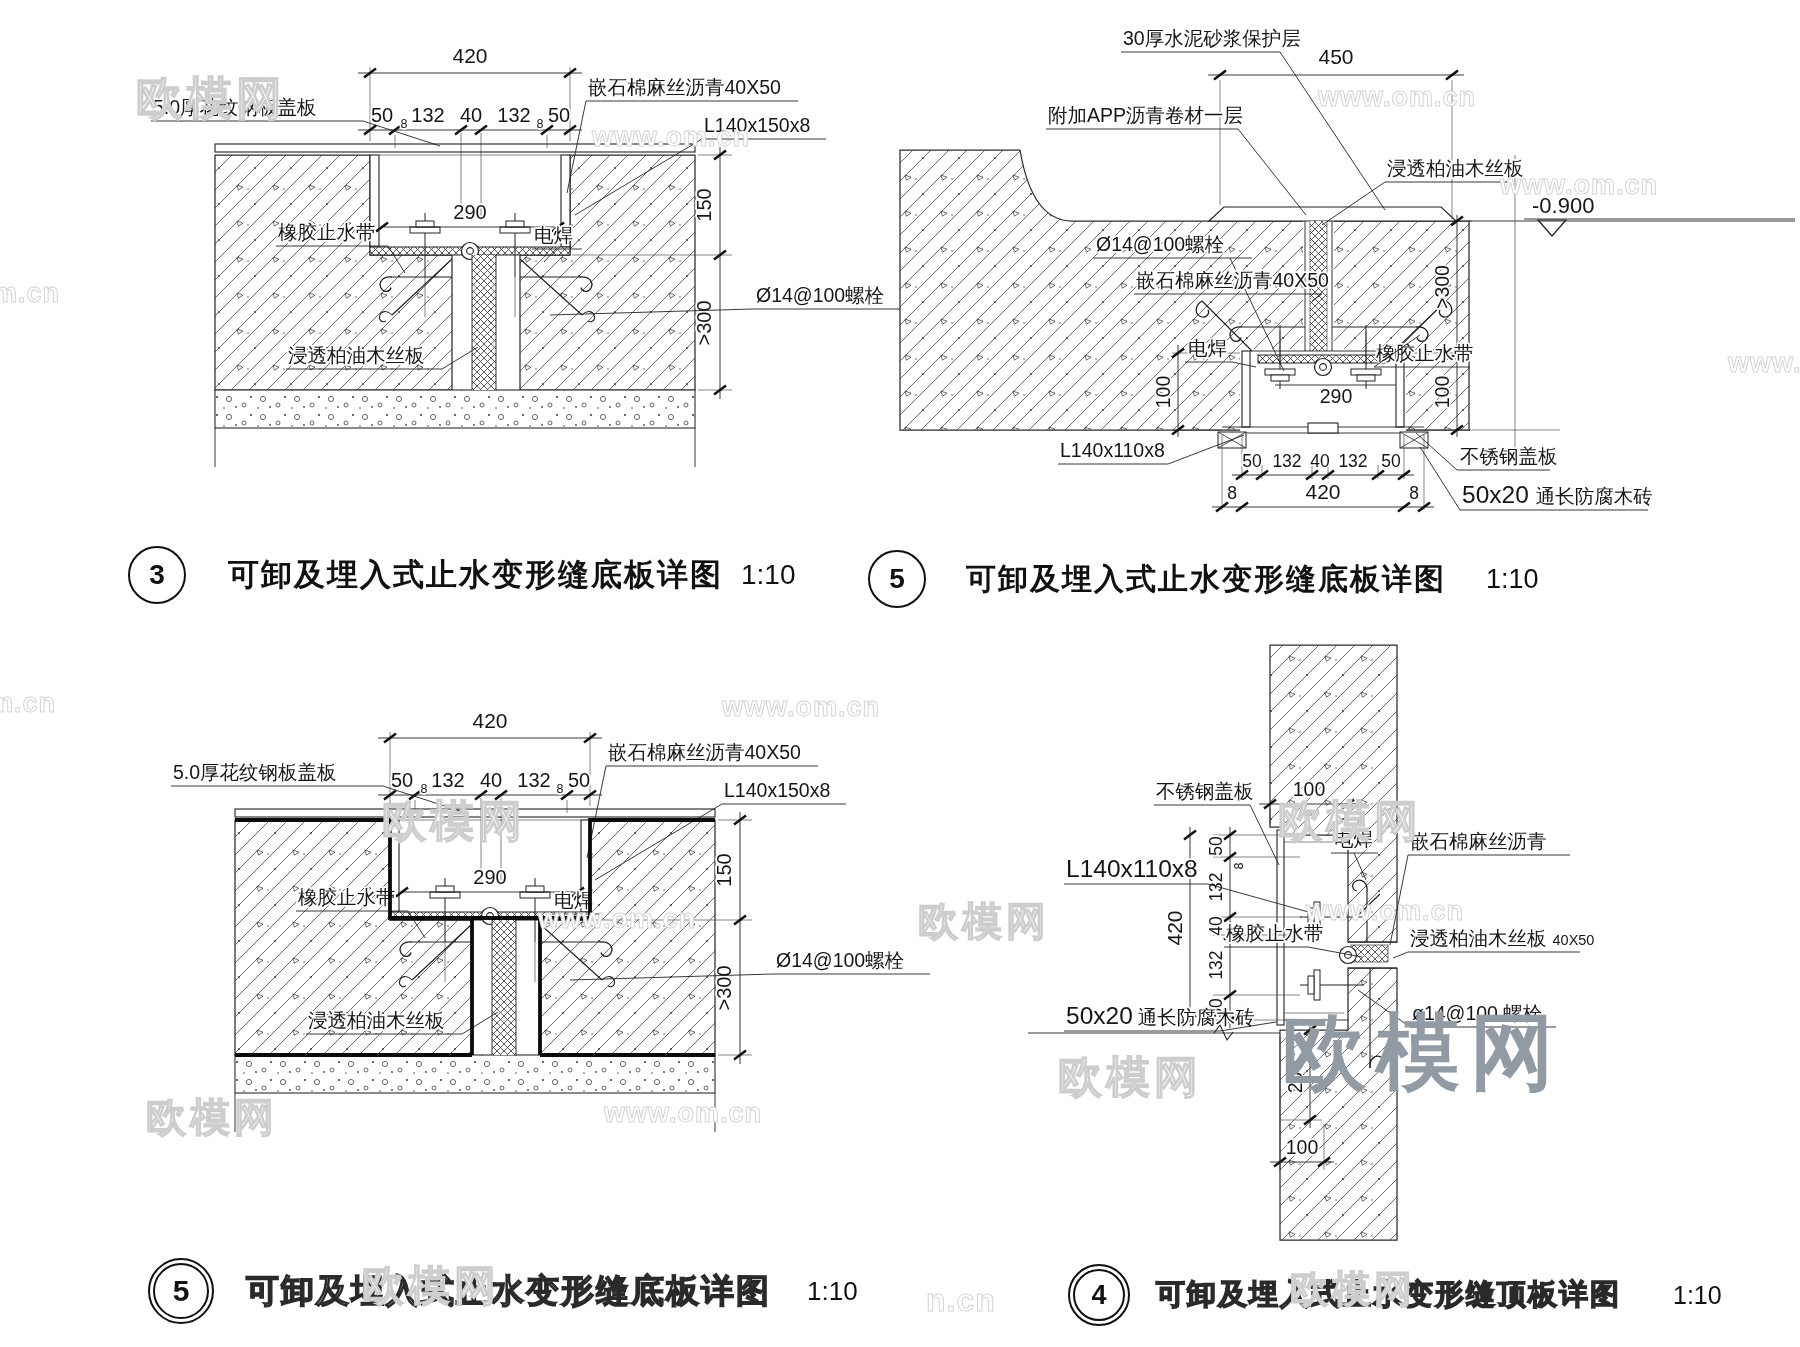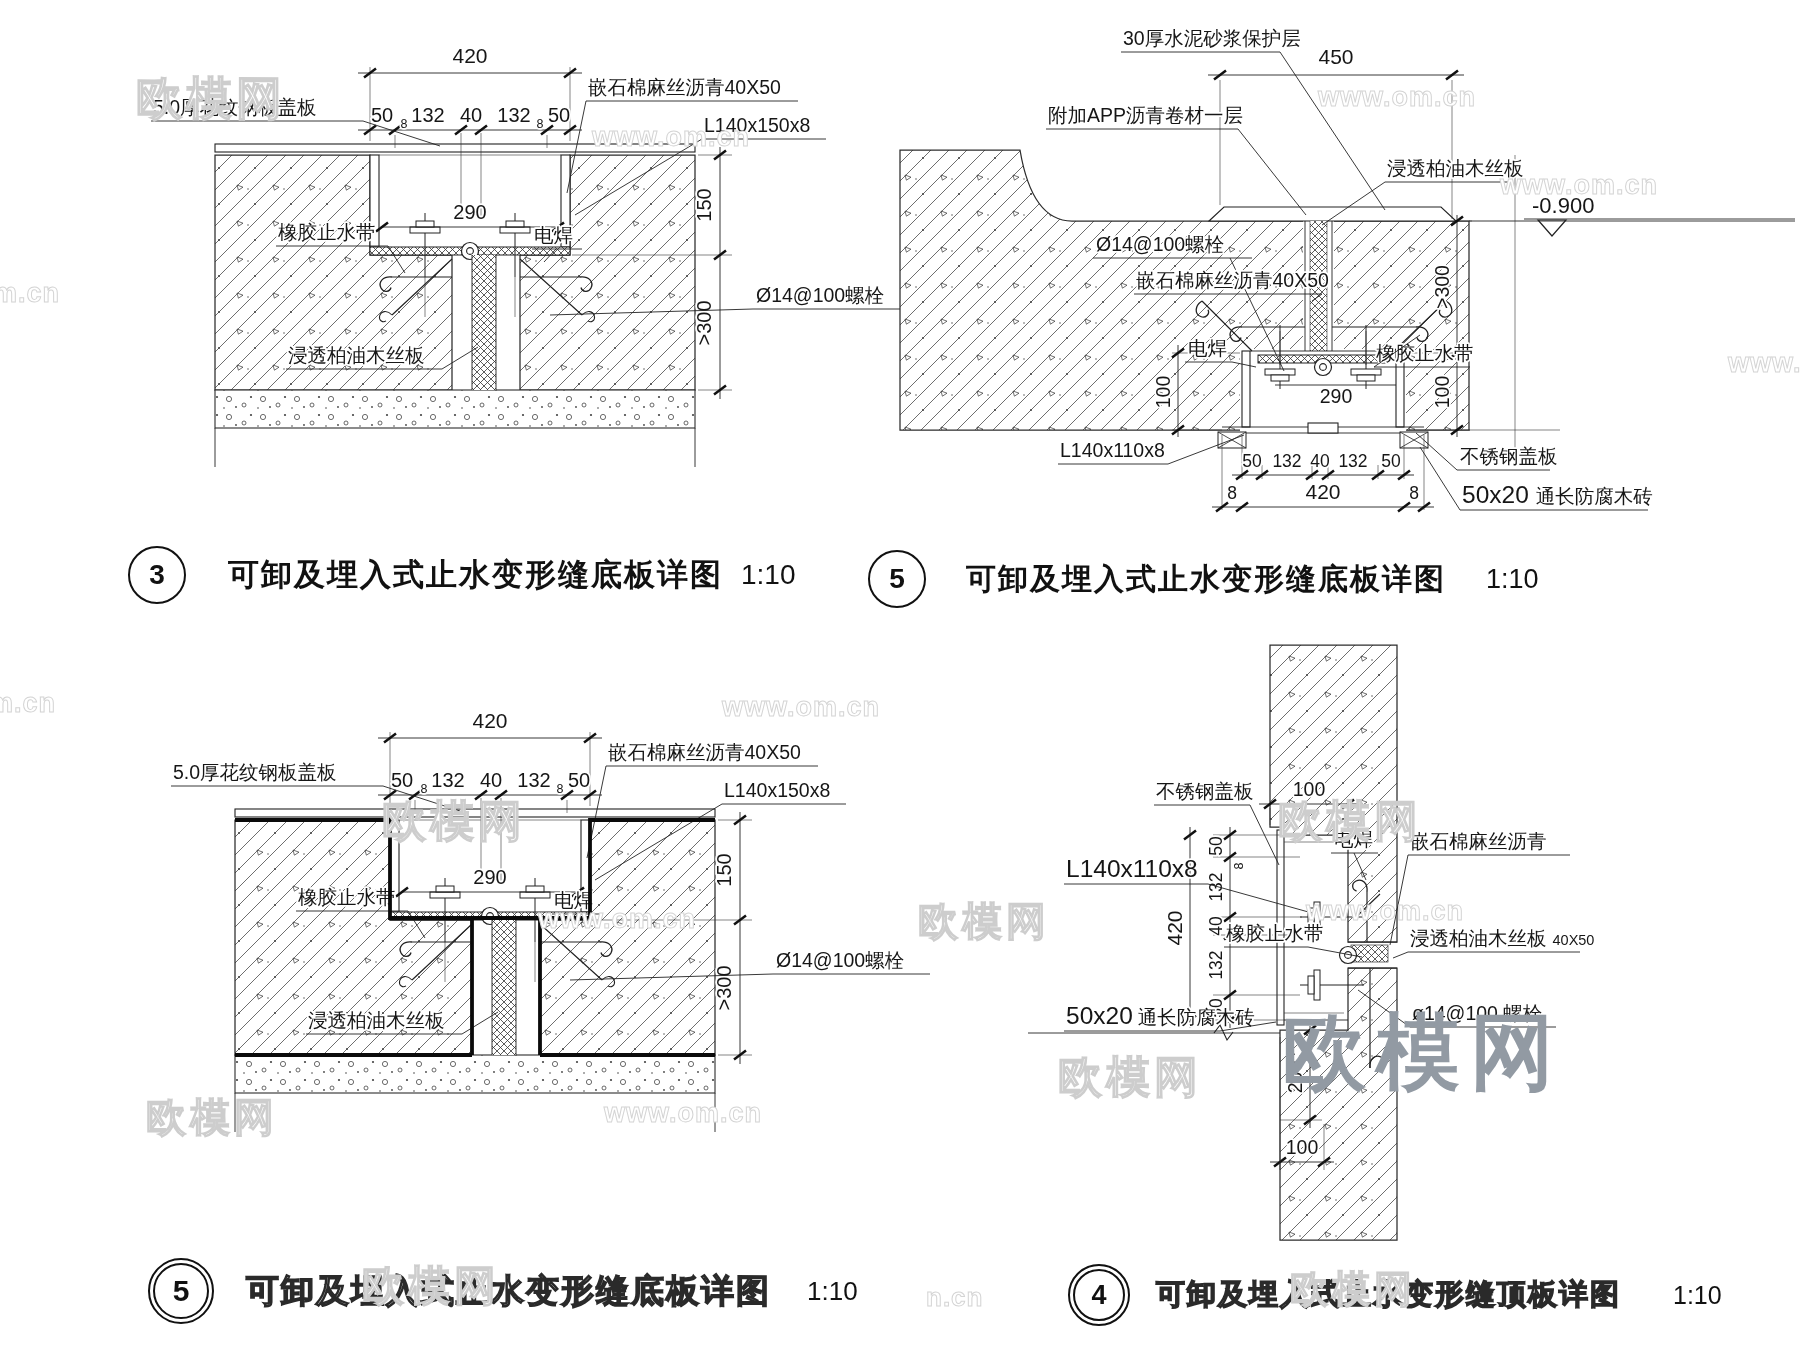--- a/index.html
+++ b/index.html
@@ -381,16 +381,16 @@
 <div class="wm" style="left:382px;top:792px;font-size:44px">欧模网</div>
 <div class="wm wm-url" style="left:722px;top:692px;font-size:27px">www.om.cn</div>
 <div class="wm wm-url" style="left:-58px;top:688px;font-size:27px">w.om.cn</div>
 <div class="wm" style="left:1278px;top:792px;font-size:44px">欧模网</div>
 <div class="wm wm-url" style="left:1306px;top:896px;font-size:27px">www.om.cn</div>
 <div class="wm" style="left:918px;top:894px;font-size:40px">欧模网</div>
 <div class="wm" style="left:1058px;top:1048px;font-size:44px">欧模网</div>
 <div class="wm wm-url" style="left:538px;top:904px;font-size:27px">www.om.cn</div>
 <div class="wm" style="left:362px;top:1258px;font-size:42px">欧模网</div>
 <div class="wm" style="left:1290px;top:1264px;font-size:38px">欧模网</div>
-<div class="wm wm-url" style="left:926px;top:1282px;font-size:26px">n.cn</div>
+<div class="wm wm-url" style="left:926px;top:1282px;font-size:32px">n.cn</div>
 <div class="wm" style="left:146px;top:1090px;font-size:40px">欧模网</div>
 <div class="wm wm-url" style="left:604px;top:1098px;font-size:27px">www.om.cn</div>
 <div class="wm-big" style="left:1282px;top:996px;font-size:84px">欧模网</div>
 
 </body></html>

